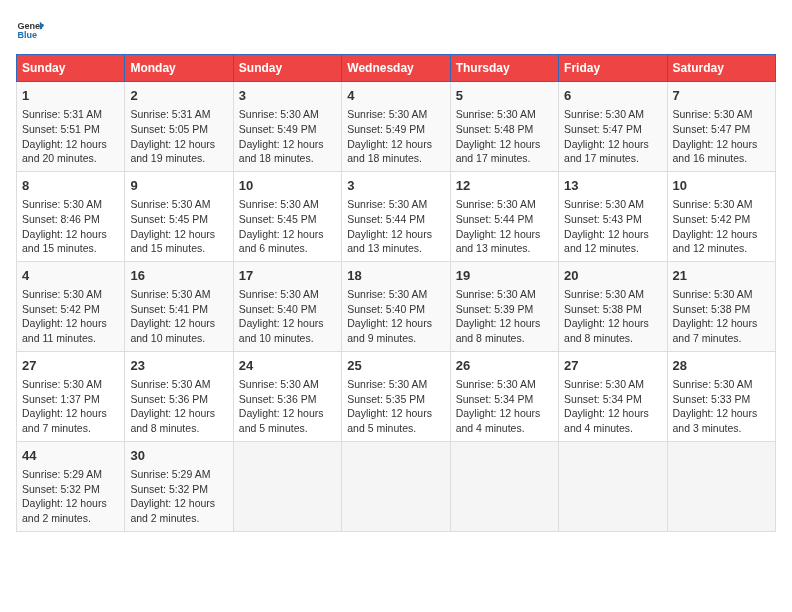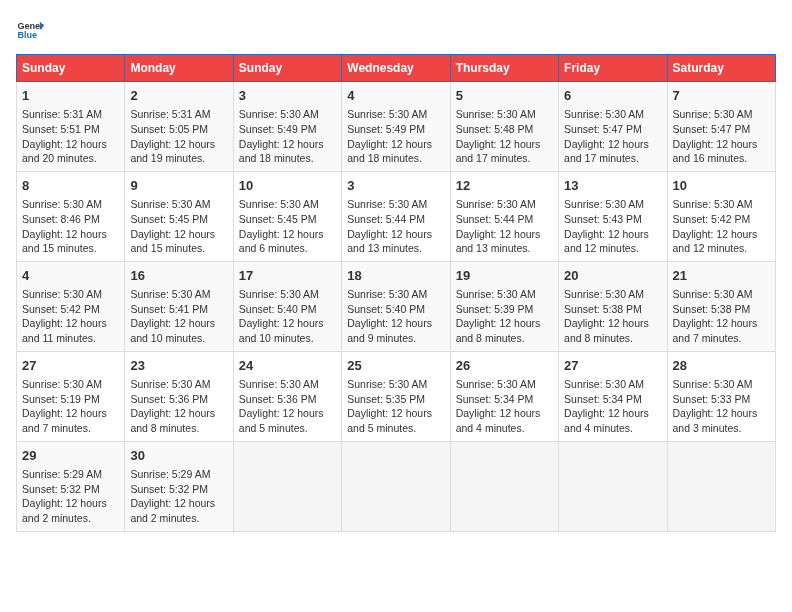--- a/index.html
+++ b/index.html
@@ -236,21 +236,21 @@
     <span class="day-num">21</span>
     <span>Sunrise: 5:30 AM</span><br>
     <span>Sunset: 5:38 PM</span><br>
     <span>Daylight: 12 hours and 7 minutes.</span>
   </td>
       </tr>
       <tr>
         <td>
     <span class="day-num">27</span>
     <span>Sunrise: 5:30 AM</span><br>
-    <span>Sunset: 5:19 PM</span><br>
+    <span>Sunset: 1:37 PM</span><br>
     <span>Daylight: 12 hours and 7 minutes.</span>
   </td>
         <td>
     <span class="day-num">23</span>
     <span>Sunrise: 5:30 AM</span><br>
     <span>Sunset: 5:36 PM</span><br>
     <span>Daylight: 12 hours and 8 minutes.</span>
   </td>
         <td>
     <span class="day-num">24</span>
@@ -278,21 +278,21 @@
   </td>
         <td>
     <span class="day-num">28</span>
     <span>Sunrise: 5:30 AM</span><br>
     <span>Sunset: 5:33 PM</span><br>
     <span>Daylight: 12 hours and 3 minutes.</span>
   </td>
       </tr>
       <tr>
         <td>
-    <span class="day-num">29</span>
+    <span class="day-num">44</span>
     <span>Sunrise: 5:29 AM</span><br>
     <span>Sunset: 5:32 PM</span><br>
     <span>Daylight: 12 hours and 2 minutes.</span>
   </td>
         <td>
     <span class="day-num">30</span>
     <span>Sunrise: 5:29 AM</span><br>
     <span>Sunset: 5:32 PM</span><br>
     <span>Daylight: 12 hours and 2 minutes.</span>
   </td>

